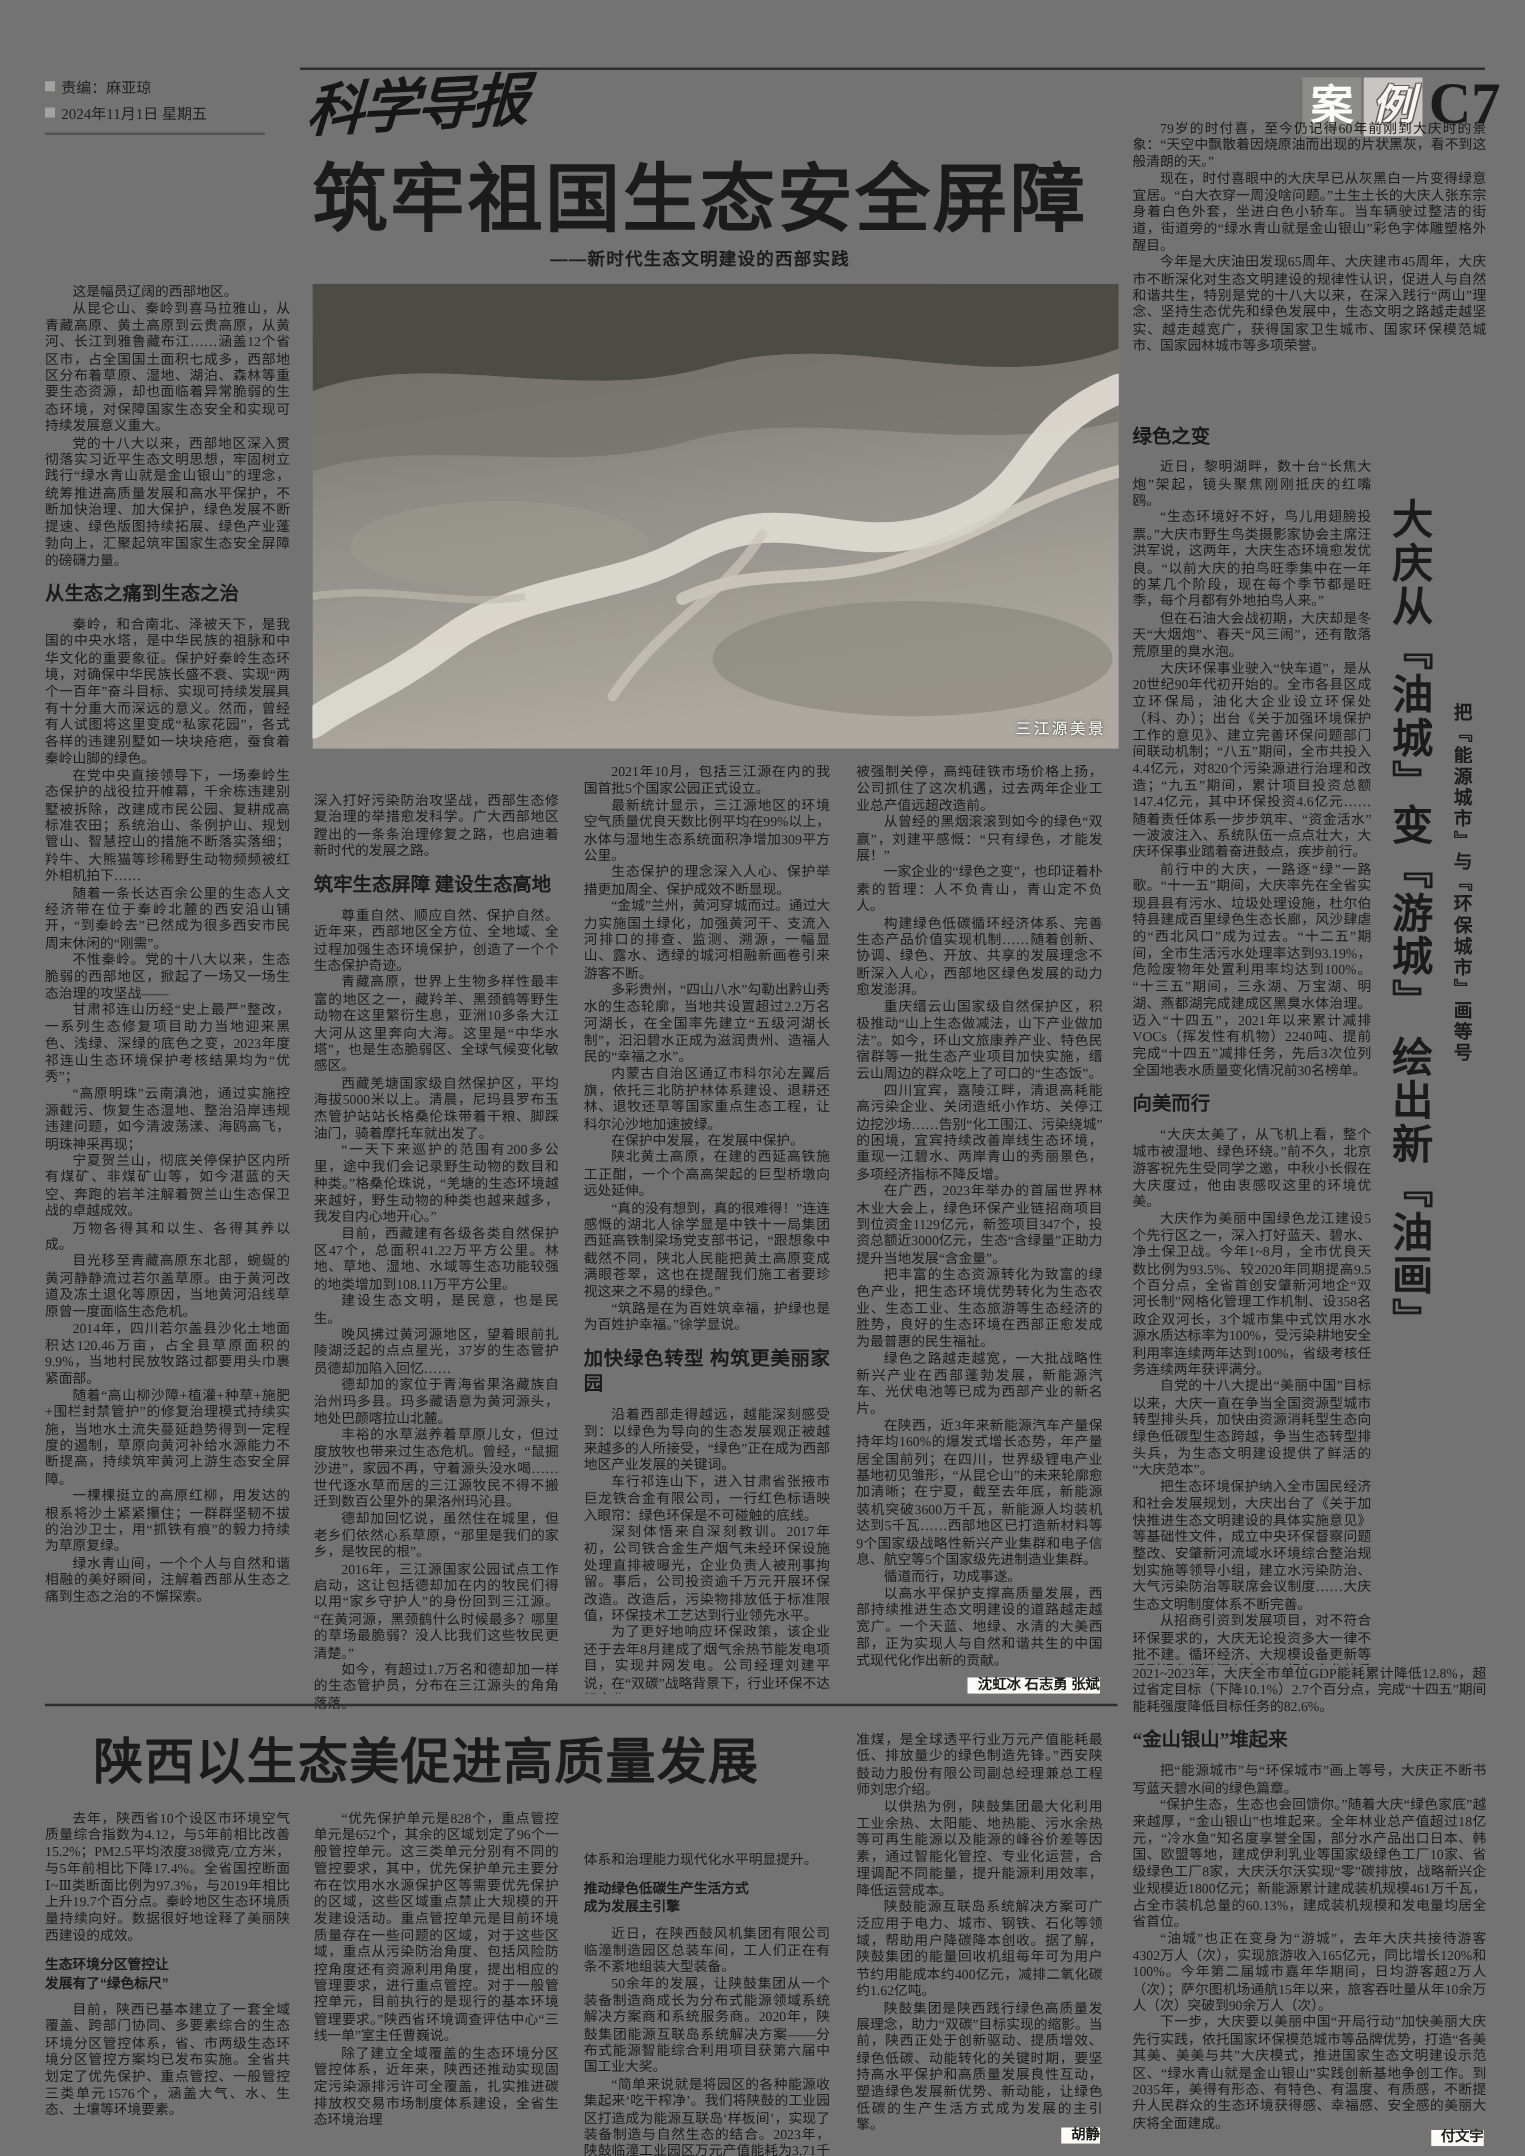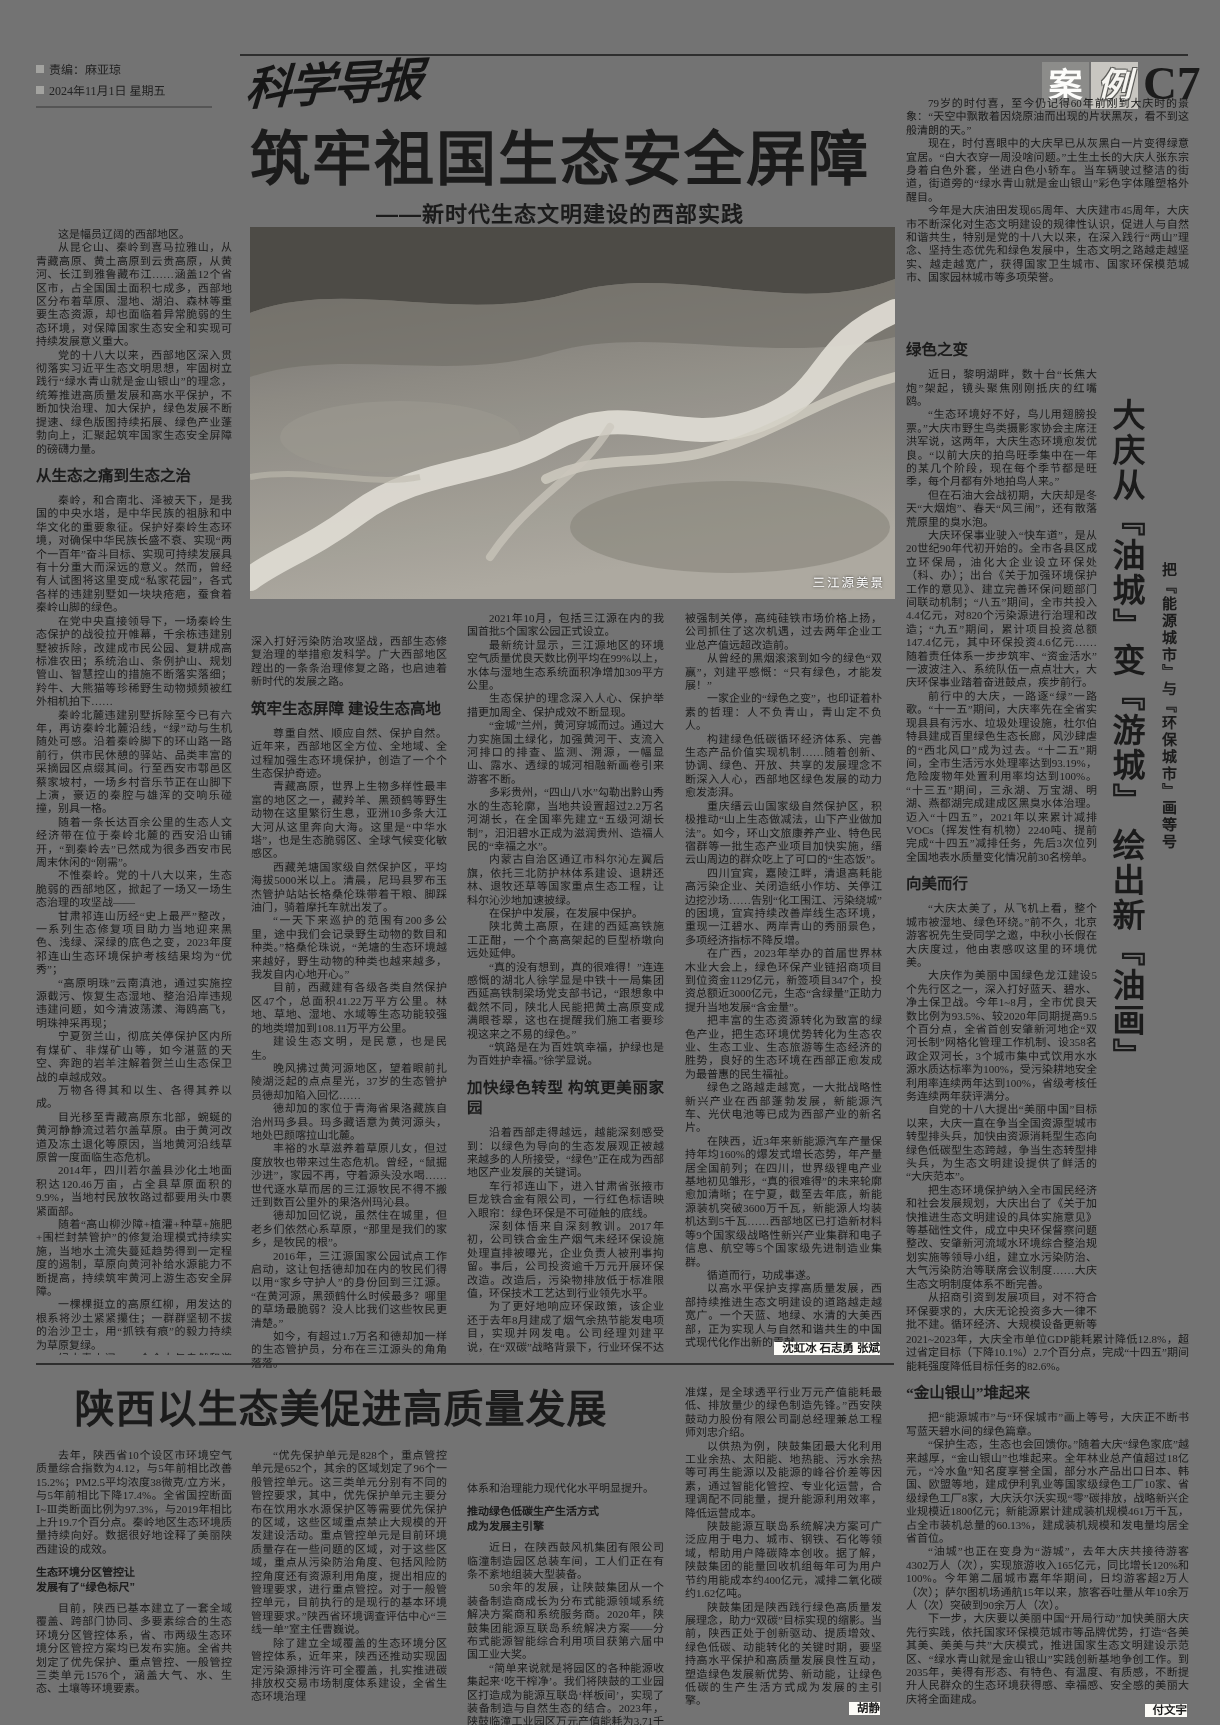--- a/index.html
+++ b/index.html
@@ -13,21 +13,21 @@
   .logo{font-size:46px;font-weight:700;font-style:italic;letter-spacing:-2px;color:#161616;
         transform:rotate(-3deg) skewX(-6deg);transform-origin:left bottom;}
   .badge{width:47px;height:47px;text-align:center;line-height:47px;font-size:34px;font-weight:700;}
   .badge1{background:#8c8c8a;color:#fdfdfb;}
   .badge2{background:#c8c6c1;color:#f6f5f1;font-style:italic;
           text-shadow:1px 1px 0 #5d5d5a,-1px -1px 0 #5d5d5a,1px -1px 0 #5d5d5a,-1px 1px 0 #5d5d5a;}
   .pageno{font-size:47px;font-weight:700;line-height:47px;}
   
   .main-hl{font-family:"Liberation Sans","DejaVu Sans",sans-serif;font-weight:900;font-size:60px;
            letter-spacing:2px;text-align:center;white-space:nowrap;}
-  .main-sub{font-family:"Liberation Sans","DejaVu Sans",sans-serif;font-weight:700;font-size:22px;
+  .main-sub{font-family:"Liberation Sans","DejaVu Sans",sans-serif;font-weight:700;font-size:14px;
             text-align:center;letter-spacing:1px;}
   .bot-hl{font-weight:900;font-size:40px;letter-spacing:1px;text-align:center;white-space:nowrap;}
   
   .bodytext{font-size:11px;line-height:13.4px;text-align:justify;overflow:hidden;}
   .bodytext p{margin:0;text-indent:2em;}
   .cont p{text-indent:0;}
   .sec{font-family:Liberation Serif, serif;font-weight:700;font-size:15.5px;
        line-height:1.3;margin:10px 0 8px;text-indent:0;}
   .sec2{font-family:"Liberation Sans","DejaVu Sans",sans-serif;font-weight:700;font-size:11px;
         line-height:1.35;margin:9px 0 7px;}
@@ -87,21 +87,20 @@
   <div class="col bodytext" style="left:36px;top:228px;width:196px;height:1127px;">
     <div>
         <p>这是幅员辽阔的西部地区。</p>
         <p>从昆仑山、秦岭到喜马拉雅山，从青藏高原、黄土高原到云贵高原，从黄河、长江到雅鲁藏布江……涵盖12个省区市，占全国国土面积七成多，西部地区分布着草原、湿地、湖泊、森林等重要生态资源，却也面临着异常脆弱的生态环境，对保障国家生态安全和实现可持续发展意义重大。</p>
         <p>党的十八大以来，西部地区深入贯彻落实习近平生态文明思想，牢固树立践行“绿水青山就是金山银山”的理念，统筹推进高质量发展和高水平保护，不断加快治理、加大保护，绿色发展不断提速、绿色版图持续拓展、绿色产业蓬勃向上，汇聚起筑牢国家生态安全屏障的磅礴力量。</p>
       </div>
     <h3 class="sec">从生态之痛到生态之治</h3>
     <div>
         <p>秦岭，和合南北、泽被天下，是我国的中央水塔，是中华民族的祖脉和中华文化的重要象征。保护好秦岭生态环境，对确保中华民族长盛不衰、实现“两个一百年”奋斗目标、实现可持续发展具有十分重大而深远的意义。然而，曾经有人试图将这里变成“私家花园”，各式各样的违建别墅如一块块疮疤，蚕食着秦岭山脚的绿色。</p>
         <p>在党中央直接领导下，一场秦岭生态保护的战役拉开帷幕，千余栋违建别墅被拆除，改建成市民公园、复耕成高标准农田；系统治山、条例护山、规划管山、智慧控山的措施不断落实落细；羚牛、大熊猫等珍稀野生动物频频被红外相机拍下……</p>
-        <p>秦岭北麓违建别墅拆除至今已有六年，再访秦岭北麓沿线，“绿”动与生机随处可感。沿着秦岭脚下的环山路一路前行，供市民休憩的驿站、品类丰富的采摘园区点缀其间。行至西安市鄠邑区蔡家坡村，一场乡村音乐节正在山脚下上演，豪迈的秦腔与雄浑的交响乐碰撞，别具一格。</p>
         <p>随着一条长达百余公里的生态人文经济带在位于秦岭北麓的西安沿山铺开，“到秦岭去”已然成为很多西安市民周末休闲的“刚需”。</p>
         <p>不惟秦岭。党的十八大以来，生态脆弱的西部地区，掀起了一场又一场生态治理的攻坚战——</p>
         <p>甘肃祁连山历经“史上最严”整改，一系列生态修复项目助力当地迎来黑色、浅绿、深绿的底色之变，2023年度祁连山生态环境保护考核结果均为“优秀”；</p>
         <p>“高原明珠”云南滇池，通过实施控源截污、恢复生态湿地、整治沿岸违规违建问题，如今清波荡漾、海鸥高飞，明珠神采再现；</p>
         <p>宁夏贺兰山，彻底关停保护区内所有煤矿、非煤矿山等，如今湛蓝的天空、奔跑的岩羊注解着贺兰山生态保卫战的卓越成效。</p>
         <p>万物各得其和以生、各得其养以成。</p>
         <p>目光移至青藏高原东北部，蜿蜒的黄河静静流过若尔盖草原。由于黄河改道及冻土退化等原因，当地黄河沿线草原曾一度面临生态危机。</p>
         <p>2014年，四川若尔盖县沙化土地面积达120.46万亩，占全县草原面积的9.9%，当地村民放牧路过都要用头巾裹紧面部。</p>
         <p>随着“高山柳沙障+植灌+种草+施肥+围栏封禁管护”的修复治理模式持续实施，当地水土流失蔓延趋势得到一定程度的遏制，草原向黄河补给水源能力不断提高，持续筑牢黄河上游生态安全屏障。</p>
         <p>一棵棵挺立的高原红柳，用发达的根系将沙土紧紧攥住；一群群坚韧不拔的治沙卫士，用“抓铁有痕”的毅力持续为草原复绿。</p>
@@ -158,21 +157,21 @@
       </div>
     <div>
         <p>从曾经的黑烟滚滚到如今的绿色“双赢”，刘建平感慨：“只有绿色，才能发展！”</p>
         <p>一家企业的“绿色之变”，也印证着朴素的哲理：人不负青山，青山定不负人。</p>
         <p>构建绿色低碳循环经济体系、完善生态产品价值实现机制……随着创新、协调、绿色、开放、共享的发展理念不断深入人心，西部地区绿色发展的动力愈发澎湃。</p>
         <p>重庆缙云山国家级自然保护区，积极推动“山上生态做减法，山下产业做加法”。如今，环山文旅康养产业、特色民宿群等一批生态产业项目加快实施，缙云山周边的群众吃上了可口的“生态饭”。</p>
         <p>四川宜宾，嘉陵江畔，清退高耗能高污染企业、关闭造纸小作坊、关停江边挖沙场……告别“化工围江、污染绕城”的困境，宜宾持续改善岸线生态环境，重现一江碧水、两岸青山的秀丽景色，多项经济指标不降反增。</p>
         <p>在广西，2023年举办的首届世界林木业大会上，绿色环保产业链招商项目到位资金1129亿元，新签项目347个，投资总额近3000亿元，生态“含绿量”正助力提升当地发展“含金量”。</p>
         <p>把丰富的生态资源转化为致富的绿色产业，把生态环境优势转化为生态农业、生态工业、生态旅游等生态经济的胜势，良好的生态环境在西部正愈发成为最普惠的民生福祉。</p>
         <p>绿色之路越走越宽，一大批战略性新兴产业在西部蓬勃发展，新能源汽车、光伏电池等已成为西部产业的新名片。</p>
-        <p>在陕西，近3年来新能源汽车产量保持年均160%的爆发式增长态势，年产量居全国前列；在四川，世界级锂电产业基地初见雏形，“真的很难得”的未来轮廓愈加清晰；在宁夏，截至去年底，新能源装机突破3600万千瓦，新能源人均装机达到5千瓦……西部地区已打造新材料等9个国家级战略性新兴产业集群和电子信息、航空等5个国家级先进制造业集群。</p>
+        <p>在陕西，近3年来新能源汽车产量保持年均160%的爆发式增长态势，年产量居全国前列；在四川，世界级锂电产业基地初见雏形，“从昆仑山”的未来轮廓愈加清晰；在宁夏，截至去年底，新能源装机突破3600万千瓦，新能源人均装机达到5千瓦……西部地区已打造新材料等9个国家级战略性新兴产业集群和电子信息、航空等5个国家级先进制造业集群。</p>
         <p>循道而行，功成事遂。</p>
         <p>以高水平保护支撑高质量发展，西部持续推进生态文明建设的道路越走越宽广。一个天蓝、地绿、水清的大美西部，正为实现人与自然和谐共生的中国式现代化作出新的贡献。</p>
       </div>
     <div class="byline-abs">沈虹冰 石志勇 张斌</div>
   </div>
 
   <div class="abs rule" style="left:36px;top:1363px;width:858px;height:2px;"></div>
 
   <div class="abs bot-hl" style="left:36px;top:1377px;width:610px;">陕西以生态美促进高质量发展</div>
 

